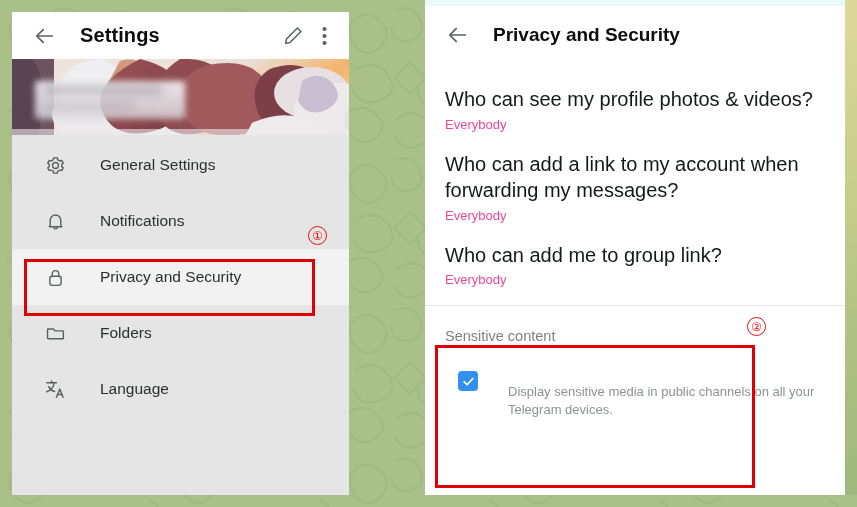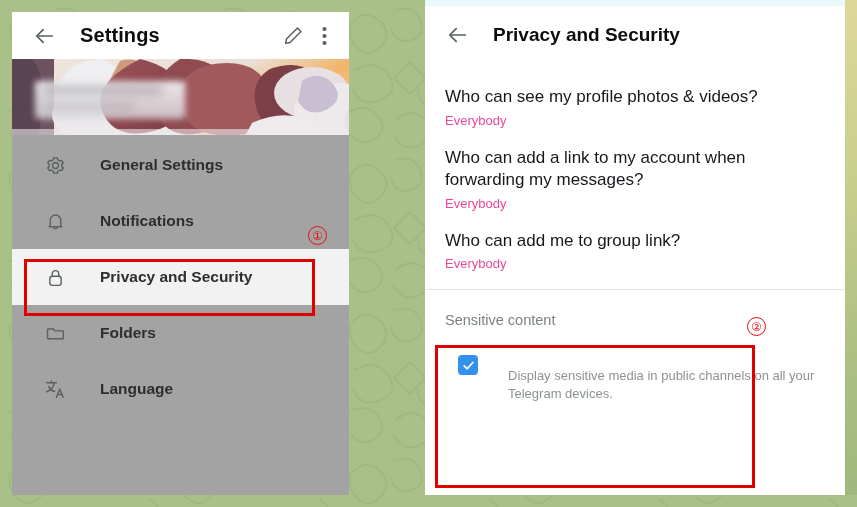--- a/index.html
+++ b/index.html
@@ -17,21 +17,21 @@
     opacity: 1;
     z-index: 0;
   }
   .bg-pattern svg { width: 100%; height: 100%; display:block; }
 
   
   .left-window {
     position: absolute;
     left: 12px; top: 12px;
     width: 337px; height: 483px;
-    background: #a3a3a3;
+    background: #e5e5e5;
     z-index: 3;
     overflow: hidden;
   }
   .left-header {
     height: 47px;
     display: flex; align-items: center;
     padding: 0 14px 0 20px;
     background: #ffffff;
   }
   .back-arrow {
@@ -69,21 +69,21 @@
   .cover-blur::before{
     content:""; position:absolute; left:8px; top:5px; width:120px; height:8px;
     background: rgba(120,115,125,.45); filter: blur(3.5px); border-radius:4px;
   }
   .cover-blur::after{
     content:""; position:absolute; left:10px; top:22px; width:90px; height:6px;
     background: rgba(130,125,135,.4); filter: blur(3.5px); border-radius:4px;
   }
 
   
-  .menu { padding-top: 2px; font-weight: bold; }
+  .menu { padding-top: 2px; }
   .menu-item {
     display: flex; align-items: center;
     height: 56px;
     padding-left: 30px;
     cursor: pointer;
     position: relative;
   }
   .menu-item.selected { background: #f2f2f2; }
   .menu-icon {
     width: 26px; flex: 0 0 26px;
@@ -116,21 +116,21 @@
     padding-top: 6px;
   }
   .right-title {
     font-size: 19px; font-weight: bold; color: #0d0d0d;
     margin-left: 22px;
   }
   .privacy-body { padding: 0 16px 0 20px; }
   .privacy-row { padding-top: 19px; }
   .privacy-row:first-child { padding-top: 23px; }
   .privacy-q {
-    font-size: 17px; color: #16191c; line-height: 1.33;
+    font-size: 20px; color: #16191c; line-height: 1.33;
     max-width: 380px;
   }
   .privacy-a {
     font-size: 13px; color: #ec4899; margin-top: 4px;
   }
   .divider {
     height: 1px; background: #e4e6e7;
     margin: 18px 0 0 0;
   }
   .sensitive {

